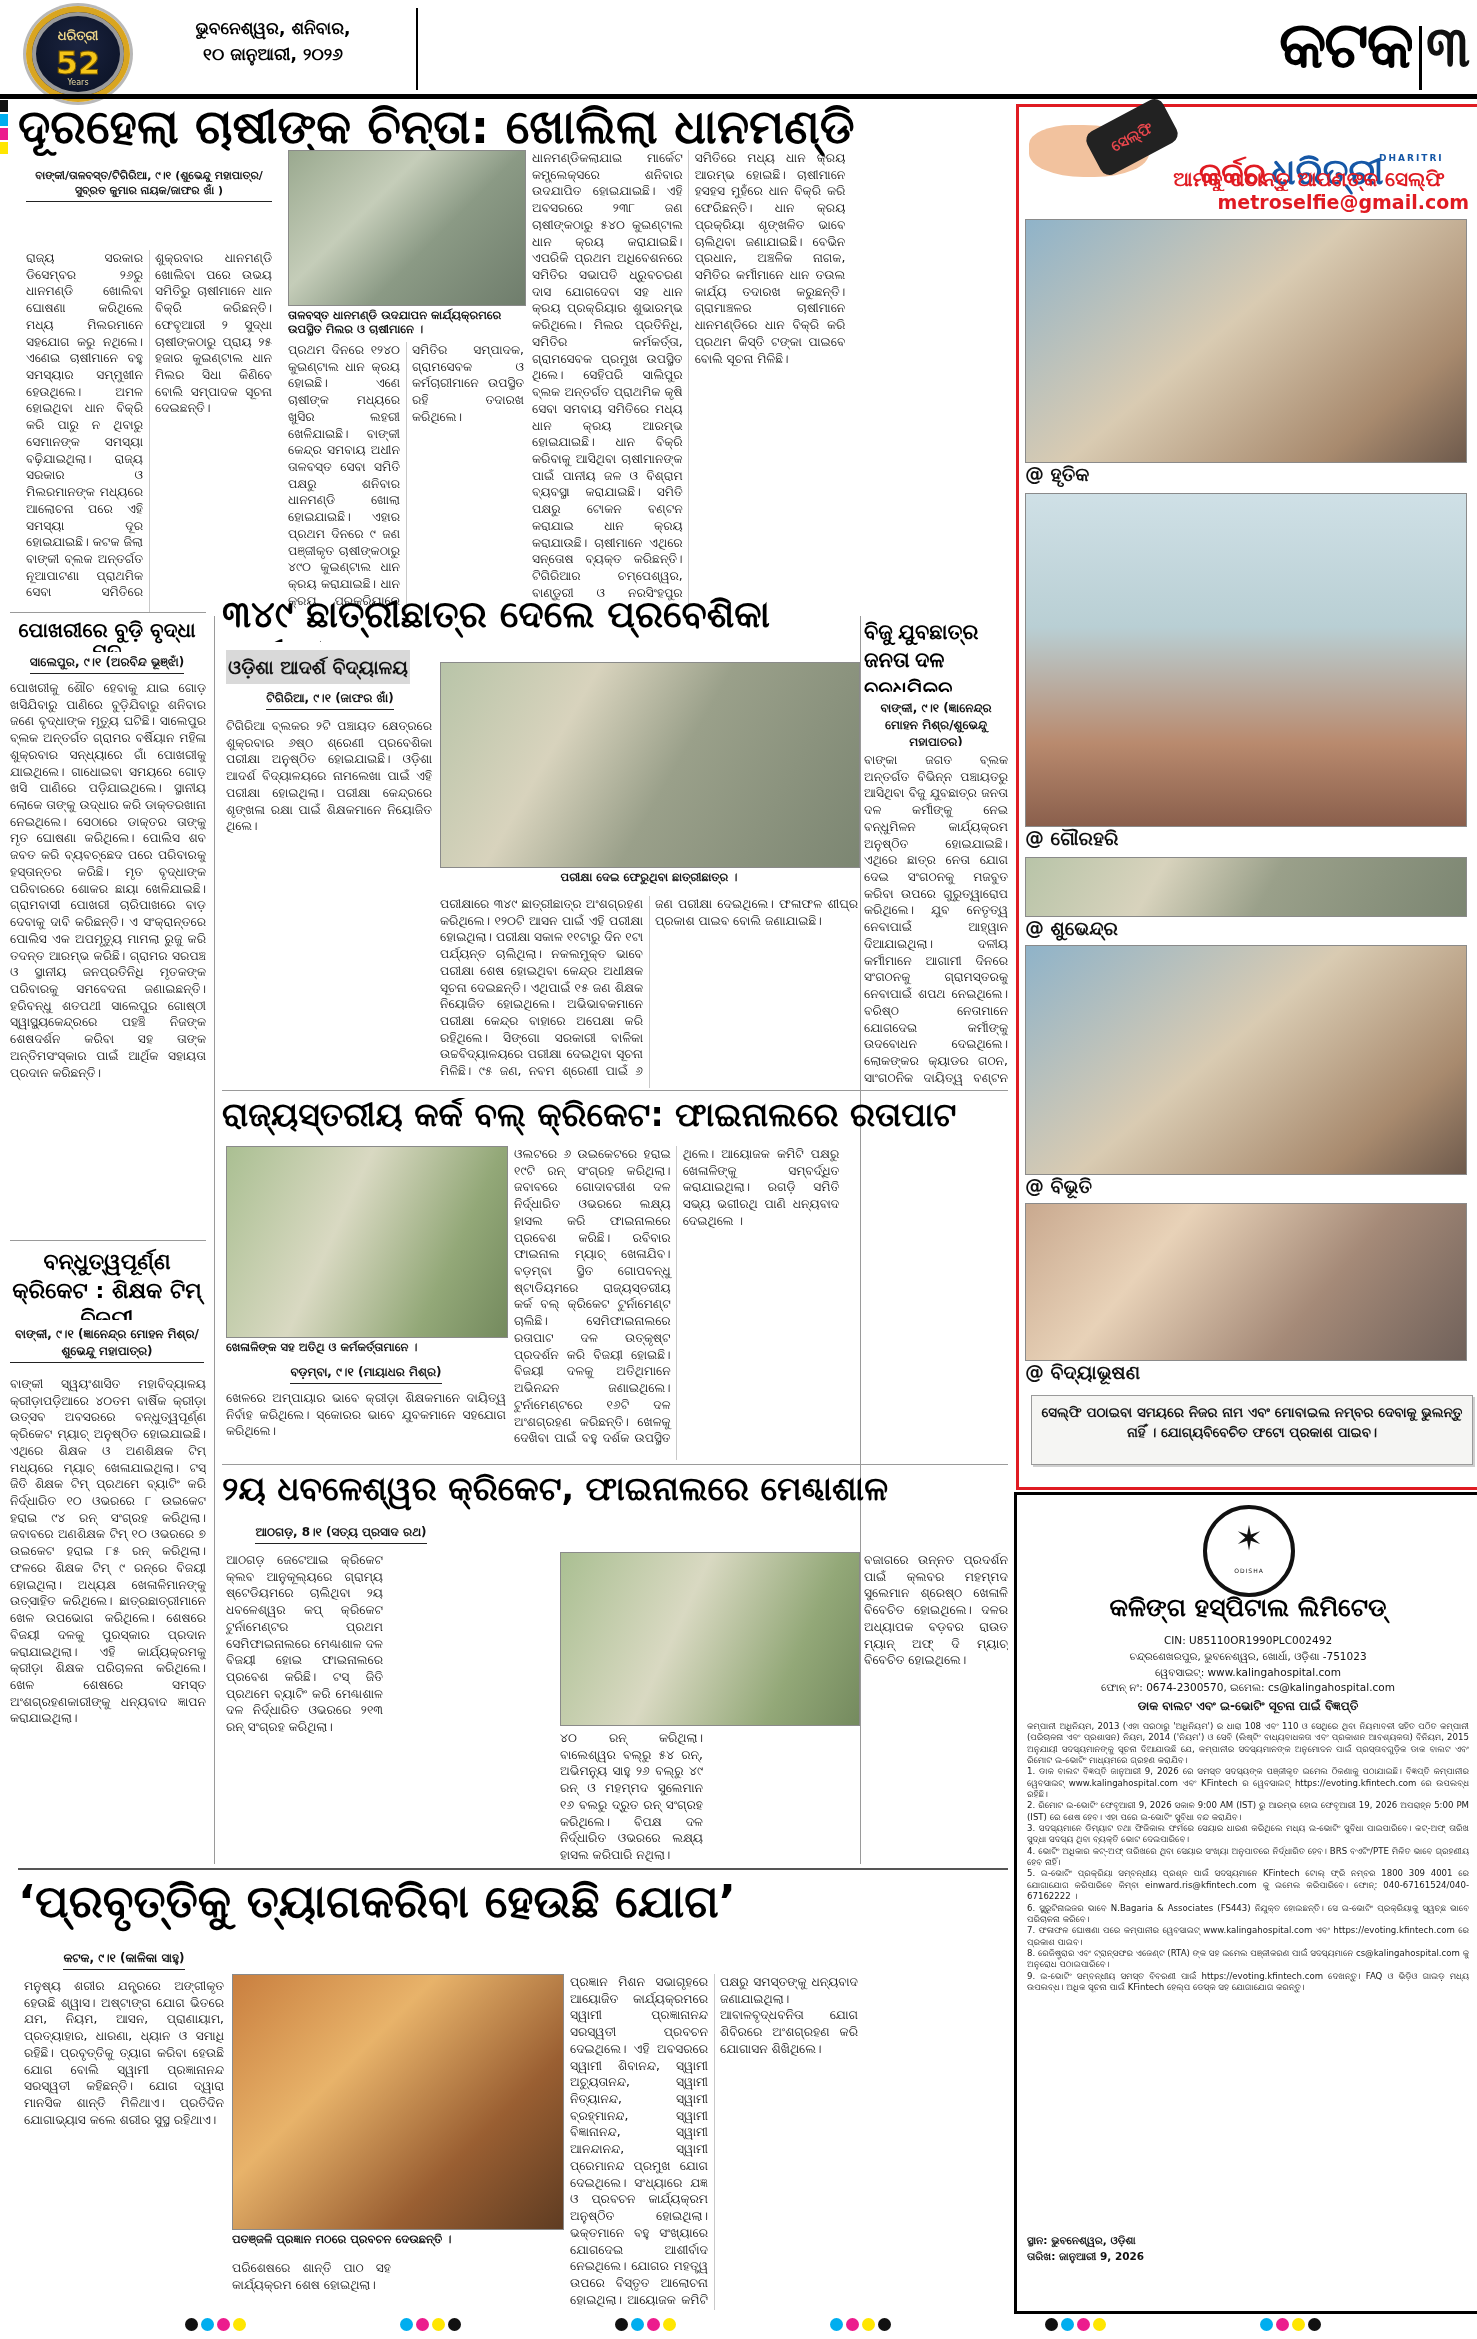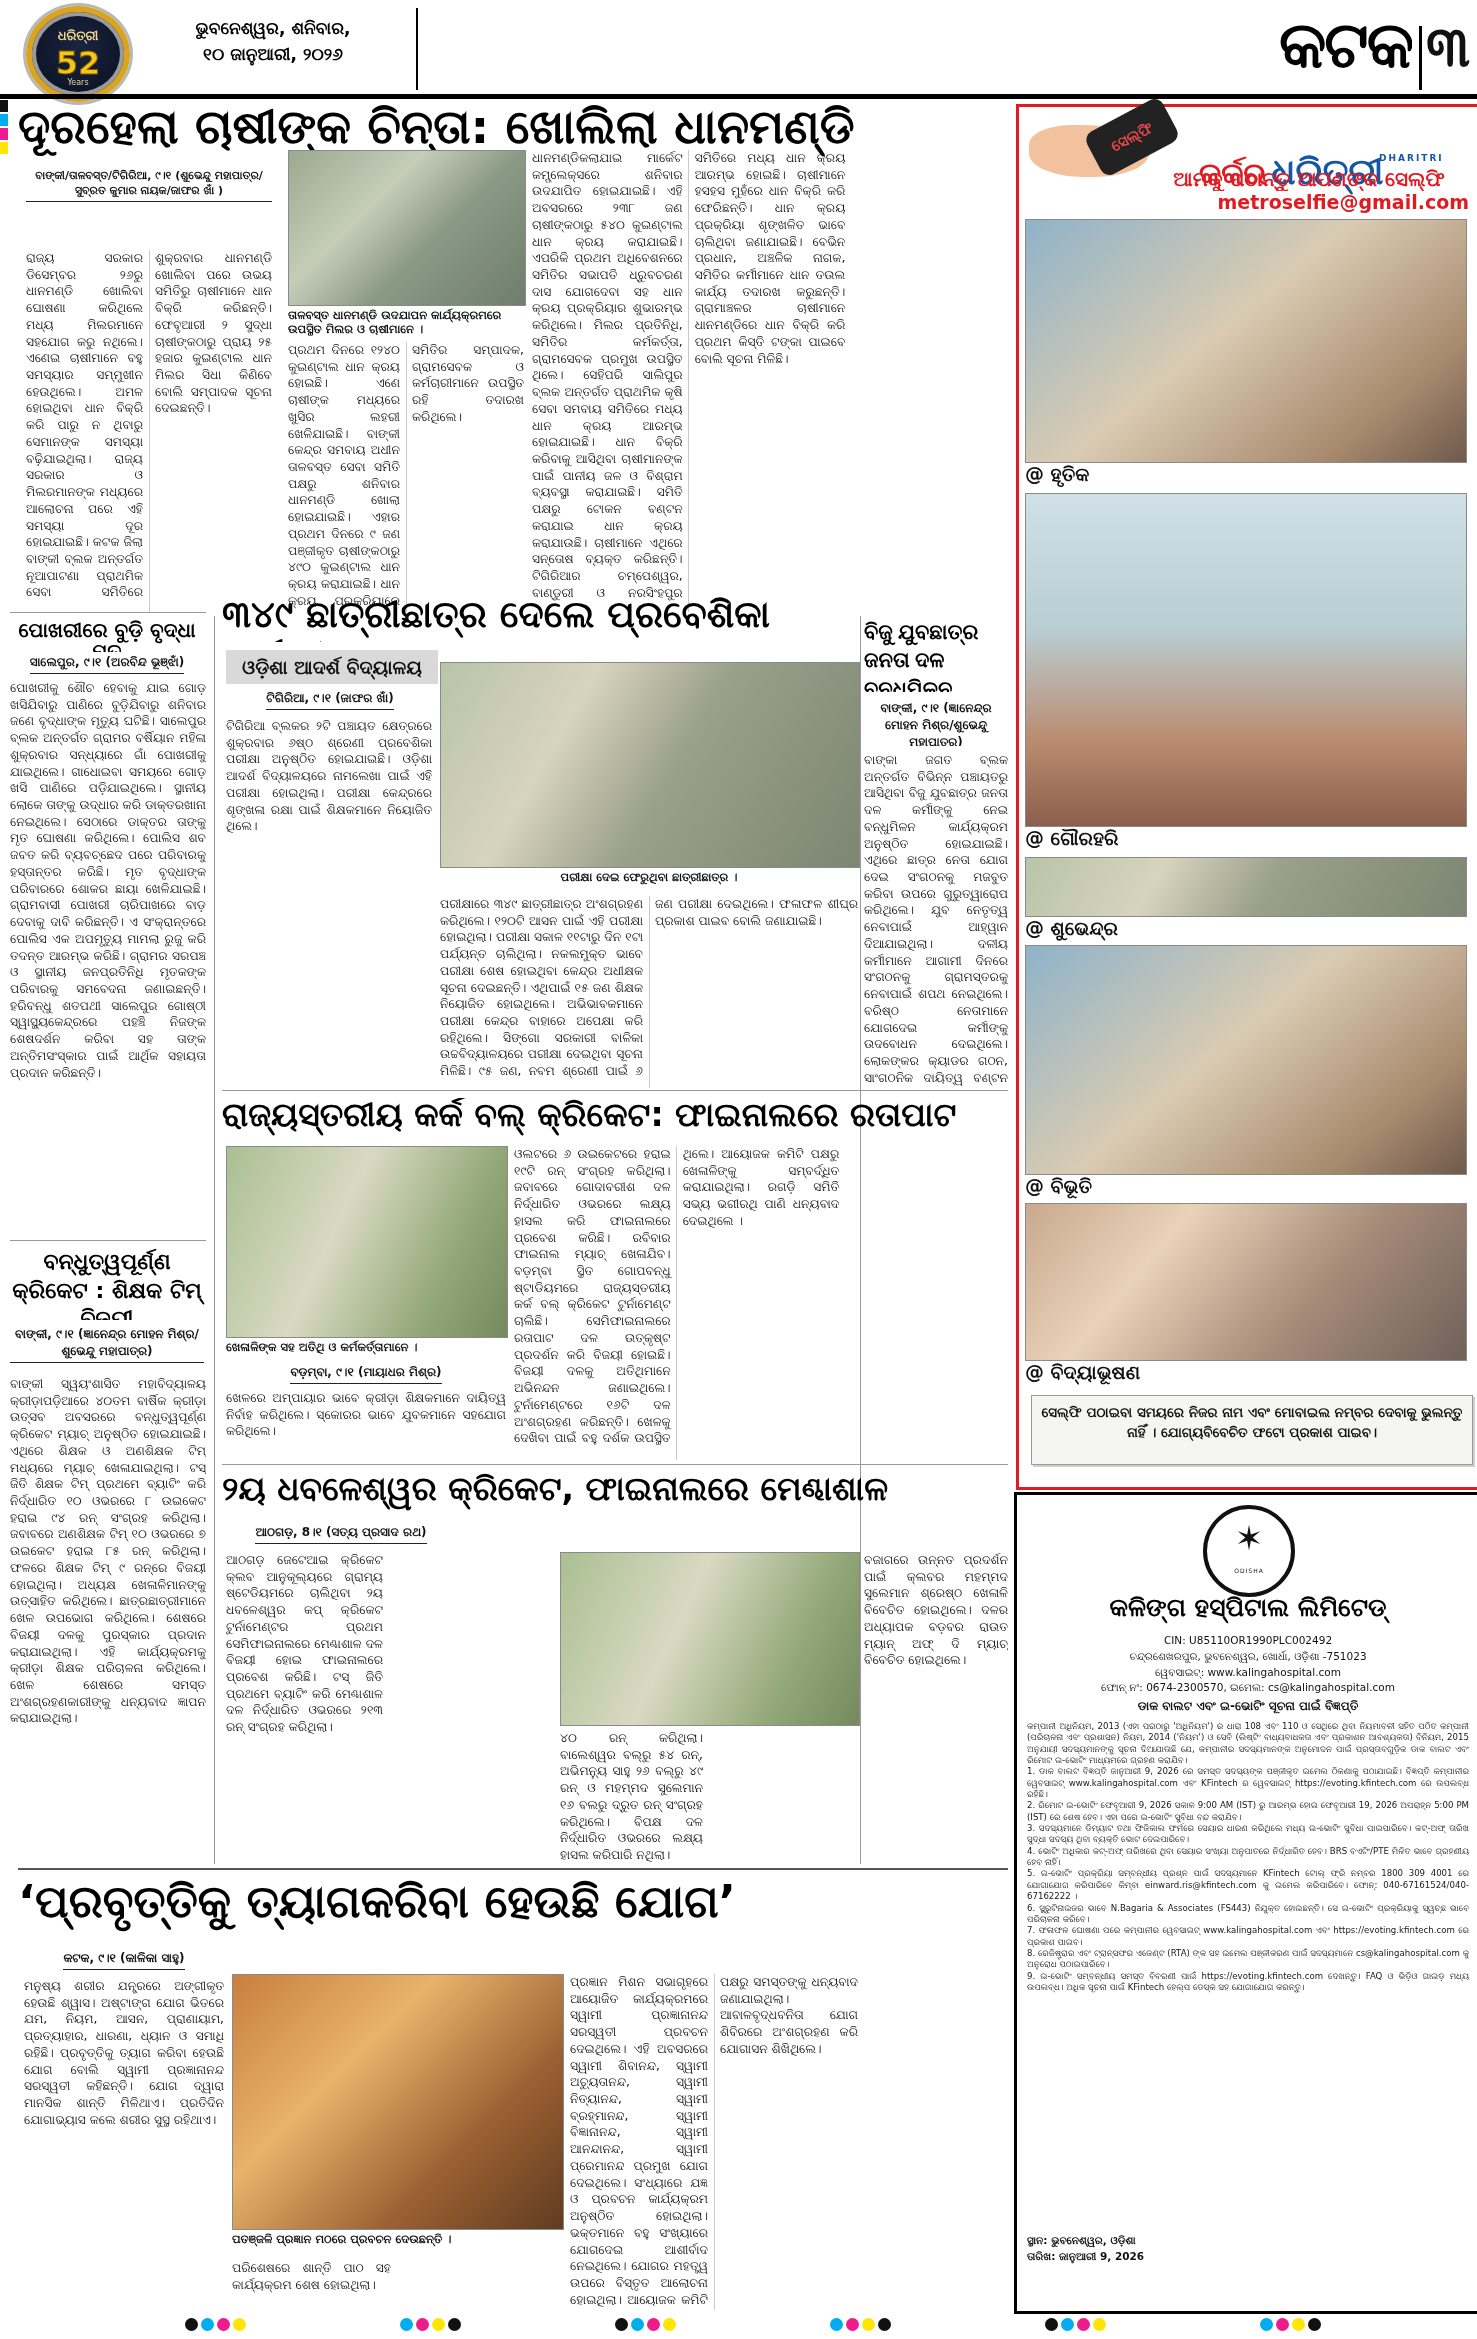--- a/index.html
+++ b/index.html
@@ -96,21 +96,21 @@
   <div class="abs hl" style="left:8px;top:620px;width:198px;height:32px;font-size:20px;text-align:center;">ପୋଖରୀରେ ବୁଡ଼ି ବୃଦ୍ଧା ମୃତ</div>
   <div class="abs byline" style="left:10px;top:654px;width:194px;height:22px;font-size:12px;"><span class="inner">ସାଲେପୁର, ୯।୧ (ଅରବିନ୍ଦ ଭୂଞ୍ଝାଁ)</span></div>
   <div class="abs bt" style="left:10px;top:680px;width:196px;height:556px;">ପୋଖରୀକୁ ଶୌଚ ହେବାକୁ ଯାଇ ଗୋଡ଼ ଖସିଯିବାରୁ ପାଣିରେ ବୁଡ଼ିଯିବାରୁ ଶନିବାର ଜଣେ ବୃଦ୍ଧାଙ୍କ ମୃତ୍ୟୁ ଘଟିଛି। ସାଲେପୁର ବ୍ଲକ ଅନ୍ତର୍ଗତ ଗ୍ରାମର ବର୍ଷିୟାନ ମହିଳା ଶୁକ୍ରବାର ସନ୍ଧ୍ୟାରେ ଗାଁ ପୋଖରୀକୁ ଯାଇଥିଲେ। ଗାଧୋଇବା ସମୟରେ ଗୋଡ଼ ଖସି ପାଣିରେ ପଡ଼ିଯାଇଥିଲେ। ସ୍ଥାନୀୟ ଲୋକେ ତାଙ୍କୁ ଉଦ୍ଧାର କରି ଡାକ୍ତରଖାନା ନେଇଥିଲେ। ସେଠାରେ ଡାକ୍ତର ତାଙ୍କୁ ମୃତ ଘୋଷଣା କରିଥିଲେ। ପୋଲିସ ଶବ ଜବତ କରି ବ୍ୟବଚ୍ଛେଦ ପରେ ପରିବାରକୁ ହସ୍ତାନ୍ତର କରିଛି। ମୃତ ବୃଦ୍ଧାଙ୍କ ପରିବାରରେ ଶୋକର ଛାୟା ଖେଳିଯାଇଛି। ଗ୍ରାମବାସୀ ପୋଖରୀ ଚାରିପାଖରେ ବାଡ଼ ଦେବାକୁ ଦାବି କରିଛନ୍ତି। ଏ ସଂକ୍ରାନ୍ତରେ ପୋଲିସ ଏକ ଅପମୃତ୍ୟୁ ମାମଲା ରୁଜୁ କରି ତଦନ୍ତ ଆରମ୍ଭ କରିଛି। ଗ୍ରାମର ସରପଞ୍ଚ ଓ ସ୍ଥାନୀୟ ଜନପ୍ରତିନିଧି ମୃତକଙ୍କ ପରିବାରକୁ ସମବେଦନା ଜଣାଇଛନ୍ତି। ହରିବନ୍ଧୁ ଶତପଥୀ ସାଲେପୁର ଗୋଷ୍ଠୀ ସ୍ୱାସ୍ଥ୍ୟକେନ୍ଦ୍ରରେ ପହଞ୍ଚି ନିଜଙ୍କ ଶେଷଦର୍ଶନ କରିବା ସହ ତାଙ୍କ ଅନ୍ତିମସଂସ୍କାର ପାଇଁ ଆର୍ଥିକ ସହାୟତା ପ୍ରଦାନ କରିଛନ୍ତି।</div>
 
   <div class="abs hr" style="left:10px;top:1240px;width:196px;"></div>
   <div class="abs hl" style="left:6px;top:1248px;width:202px;height:72px;font-size:22px;text-align:center;line-height:1.3;">ବନ୍ଧୁତ୍ୱପୂର୍ଣ୍ଣ କ୍ରିକେଟ : ଶିକ୍ଷକ ଟିମ୍ ବିଜୟୀ</div>
   <div class="abs byline" style="left:10px;top:1326px;width:194px;height:44px;font-size:12px;"><span class="inner">ବାଙ୍କୀ, ୯।୧ (ଜ୍ଞାନେନ୍ଦ୍ର ମୋହନ ମିଶ୍ର/ଶୁଭେନ୍ଦୁ ମହାପାତ୍ର)</span></div>
   <div class="abs bt" style="left:10px;top:1376px;width:196px;height:474px;">ବାଙ୍କୀ ସ୍ୱୟଂଶାସିତ ମହାବିଦ୍ୟାଳୟ କ୍ରୀଡ଼ାପଡ଼ିଆରେ ୪୦ତମ ବାର୍ଷିକ କ୍ରୀଡ଼ା ଉତ୍ସବ ଅବସରରେ ବନ୍ଧୁତ୍ୱପୂର୍ଣ୍ଣ କ୍ରିକେଟ ମ୍ୟାଚ୍ ଅନୁଷ୍ଠିତ ହୋଇଯାଇଛି। ଏଥିରେ ଶିକ୍ଷକ ଓ ଅଣଶିକ୍ଷକ ଟିମ୍ ମଧ୍ୟରେ ମ୍ୟାଚ୍ ଖେଳାଯାଇଥିଲା। ଟସ୍ ଜିତି ଶିକ୍ଷକ ଟିମ୍ ପ୍ରଥମେ ବ୍ୟାଟିଂ କରି ନିର୍ଦ୍ଧାରିତ ୧୦ ଓଭରରେ ୮ ଉଇକେଟ ହରାଇ ୯୪ ରନ୍ ସଂଗ୍ରହ କରିଥିଲା। ଜବାବରେ ଅଣଶିକ୍ଷକ ଟିମ୍ ୧୦ ଓଭରରେ ୭ ଉଇକେଟ ହରାଇ ୮୫ ରନ୍ କରିଥିଲା। ଫଳରେ ଶିକ୍ଷକ ଟିମ୍ ୯ ରନ୍‌ରେ ବିଜୟୀ ହୋଇଥିଲା। ଅଧ୍ୟକ୍ଷ ଖେଳାଳିମାନଙ୍କୁ ଉତ୍ସାହିତ କରିଥିଲେ। ଛାତ୍ରଛାତ୍ରୀମାନେ ଖେଳ ଉପଭୋଗ କରିଥିଲେ। ଶେଷରେ ବିଜୟୀ ଦଳକୁ ପୁରସ୍କାର ପ୍ରଦାନ କରାଯାଇଥିଲା। ଏହି କାର୍ଯ୍ୟକ୍ରମକୁ କ୍ରୀଡ଼ା ଶିକ୍ଷକ ପରିଚାଳନା କରିଥିଲେ। ଖେଳ ଶେଷରେ ସମସ୍ତ ଅଂଶଗ୍ରହଣକାରୀଙ୍କୁ ଧନ୍ୟବାଦ ଜ୍ଞାପନ କରାଯାଇଥିଲା।</div>
 
   <div class="abs hl" style="left:222px;top:596px;width:640px;height:46px;font-size:37px;">୩୪୯ ଛାତ୍ରୀଛାତ୍ର ଦେଲେ ପ୍ରବେଶିକା ପରୀକ୍ଷା</div>
-  <div class="abs graybox" style="left:226px;top:650px;width:212px;height:34px;font-size:19px;line-height:34px;">ଓଡ଼ିଶା ଆଦର୍ଶ ବିଦ୍ୟାଳୟ</div>
+  <div class="abs graybox" style="left:226px;top:650px;width:184px;height:34px;font-size:19px;line-height:34px;">ଓଡ଼ିଶା ଆଦର୍ଶ ବିଦ୍ୟାଳୟ</div>
   <div class="abs byline" style="left:226px;top:690px;width:208px;height:22px;font-size:12px;"><span class="inner">ଟିଗିରିଆ, ୯।୧ (ଜାଫର ଖାଁ)</span></div>
   <div class="abs photo ph-crowd" style="left:440px;top:662px;width:418px;height:204px;"></div>
   <div class="abs cap" style="left:440px;top:870px;width:418px;height:22px;text-align:center;">ପରୀକ୍ଷା ଦେଇ ଫେରୁଥିବା ଛାତ୍ରୀଛାତ୍ର ।</div>
   <div class="abs bt" style="left:226px;top:718px;width:206px;height:370px;">ଟିଗିରିଆ ବ୍ଲକର ୨ଟି ପଞ୍ଚାୟତ କ୍ଷେତ୍ରରେ ଶୁକ୍ରବାର ୬ଷ୍ଠ ଶ୍ରେଣୀ ପ୍ରବେଶିକା ପରୀକ୍ଷା ଅନୁଷ୍ଠିତ ହୋଇଯାଇଛି। ଓଡ଼ିଶା ଆଦର୍ଶ ବିଦ୍ୟାଳୟରେ ନାମଲେଖା ପାଇଁ ଏହି ପରୀକ୍ଷା ହୋଇଥିଲା। ପରୀକ୍ଷା କେନ୍ଦ୍ରରେ ଶୃଙ୍ଖଳା ରକ୍ଷା ପାଇଁ ଶିକ୍ଷକମାନେ ନିୟୋଜିତ ଥିଲେ।</div>
   <div class="abs bt" style="left:440px;top:896px;width:418px;height:192px;">
       <div class="c2">ପରୀକ୍ଷାରେ ୩୪୯ ଛାତ୍ରୀଛାତ୍ର ଅଂଶଗ୍ରହଣ କରିଥିଲେ। ୧୨୦ଟି ଆସନ ପାଇଁ ଏହି ପରୀକ୍ଷା ହୋଇଥିଲା। ପରୀକ୍ଷା ସକାଳ ୧୧ଟାରୁ ଦିନ ୧ଟା ପର୍ଯ୍ୟନ୍ତ ଚାଲିଥିଲା। ନକଲମୁକ୍ତ ଭାବେ ପରୀକ୍ଷା ଶେଷ ହୋଇଥିବା କେନ୍ଦ୍ର ଅଧୀକ୍ଷକ ସୂଚନା ଦେଇଛନ୍ତି। ଏଥିପାଇଁ ୧୫ ଜଣ ଶିକ୍ଷକ ନିୟୋଜିତ ହୋଇଥିଲେ। ଅଭିଭାବକମାନେ ପରୀକ୍ଷା କେନ୍ଦ୍ର ବାହାରେ ଅପେକ୍ଷା କରି ରହିଥିଲେ। ସିଙ୍ଗୋ ସରକାରୀ ବାଳିକା ଉଚ୍ଚବିଦ୍ୟାଳୟରେ ପରୀକ୍ଷା ଦେଇଥିବା ସୂଚନା ମିଳିଛି। ୯୫ ଜଣ, ନବମ ଶ୍ରେଣୀ ପାଇଁ ୬ ଜଣ ପରୀକ୍ଷା ଦେଇଥିଲେ। ଫଳାଫଳ ଶୀଘ୍ର ପ୍ରକାଶ ପାଇବ ବୋଲି ଜଣାଯାଇଛି।</div>
     </div>
 
   <div class="abs hr" style="left:222px;top:1090px;width:786px;"></div>
   <div class="abs hl" style="left:222px;top:1098px;width:786px;height:42px;font-size:33px;">ରାଜ୍ୟସ୍ତରୀୟ କର୍କ ବଲ୍ କ୍ରିକେଟ: ଫାଇନାଲରେ ରତାପାଟ</div>

